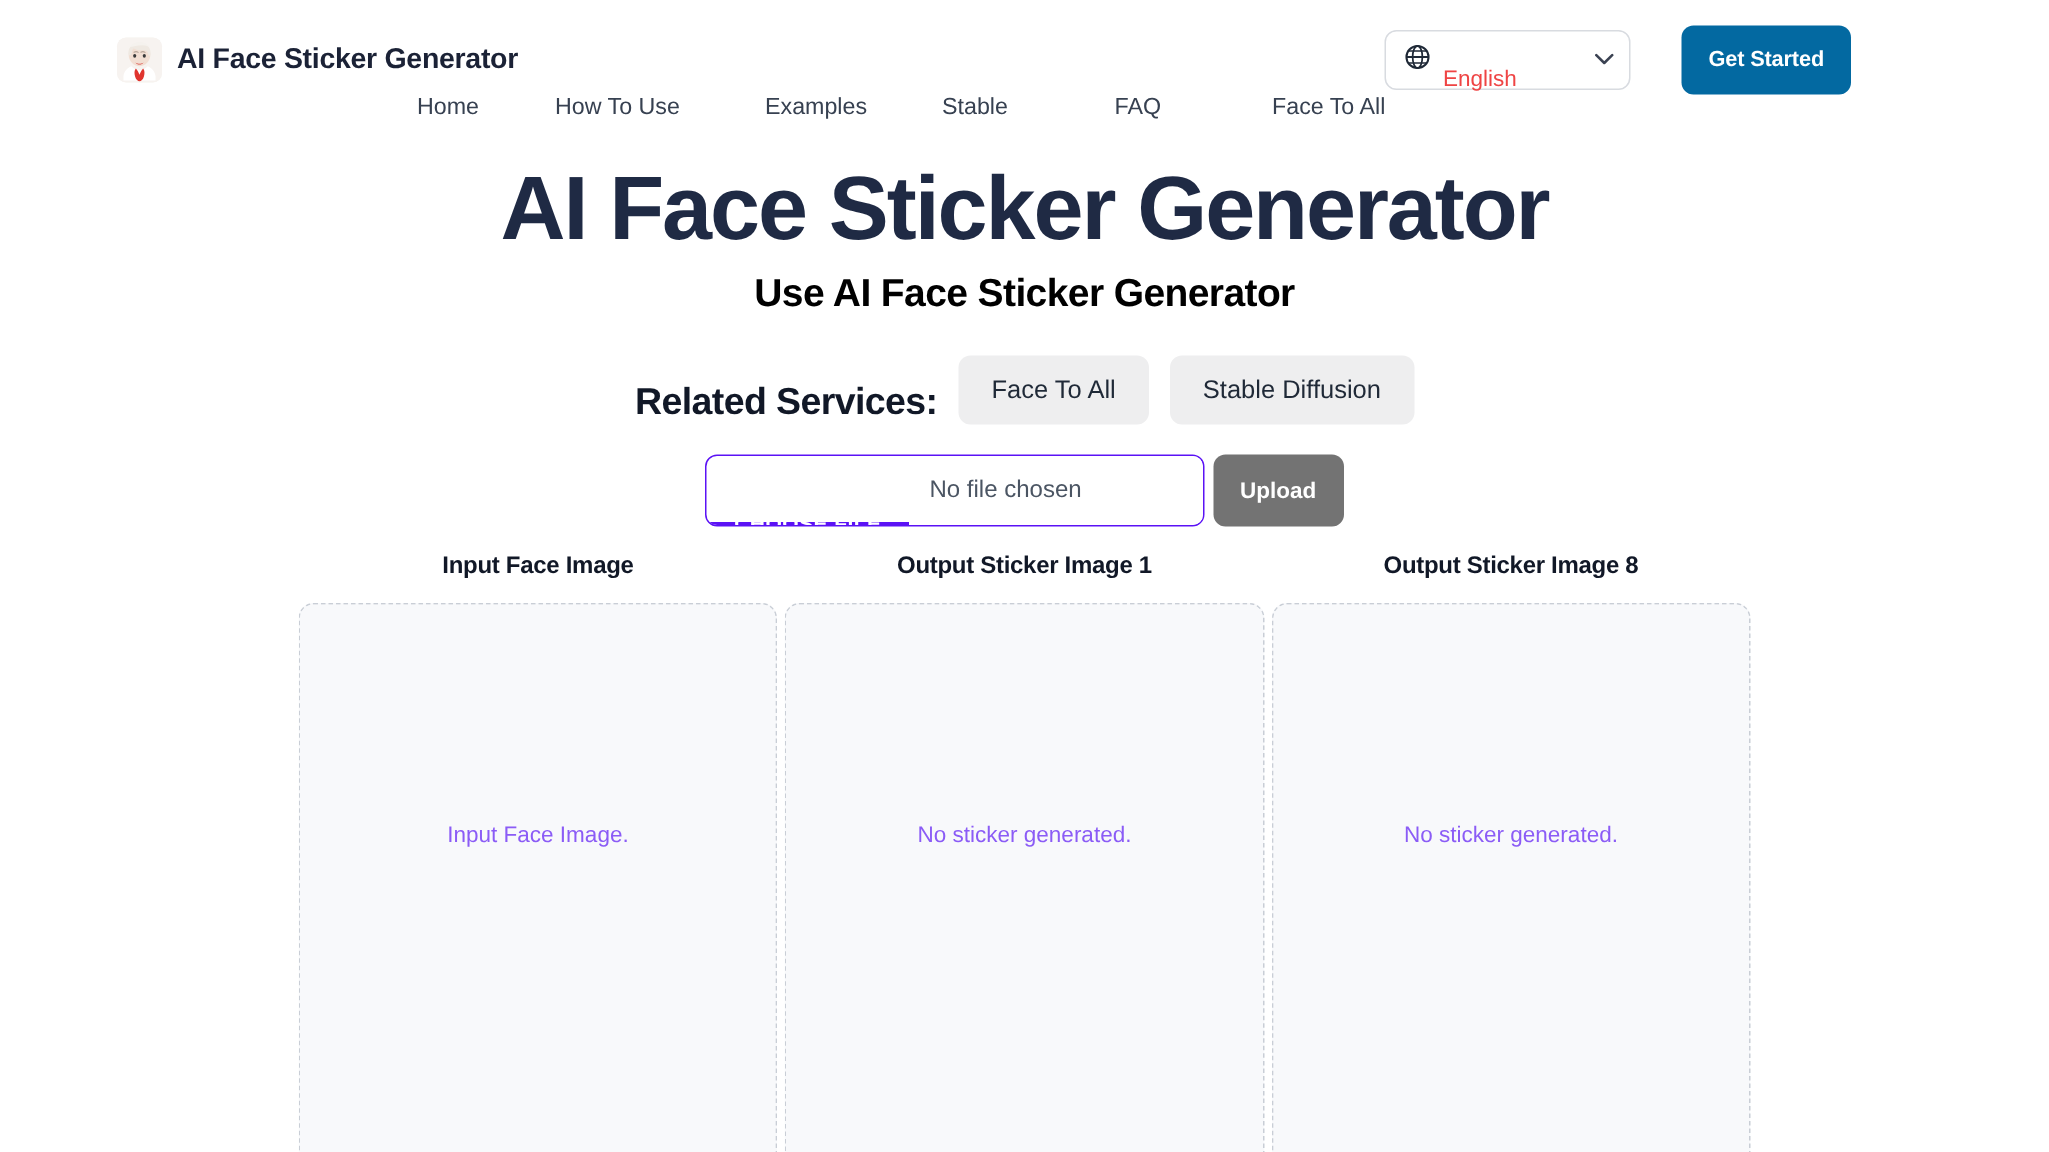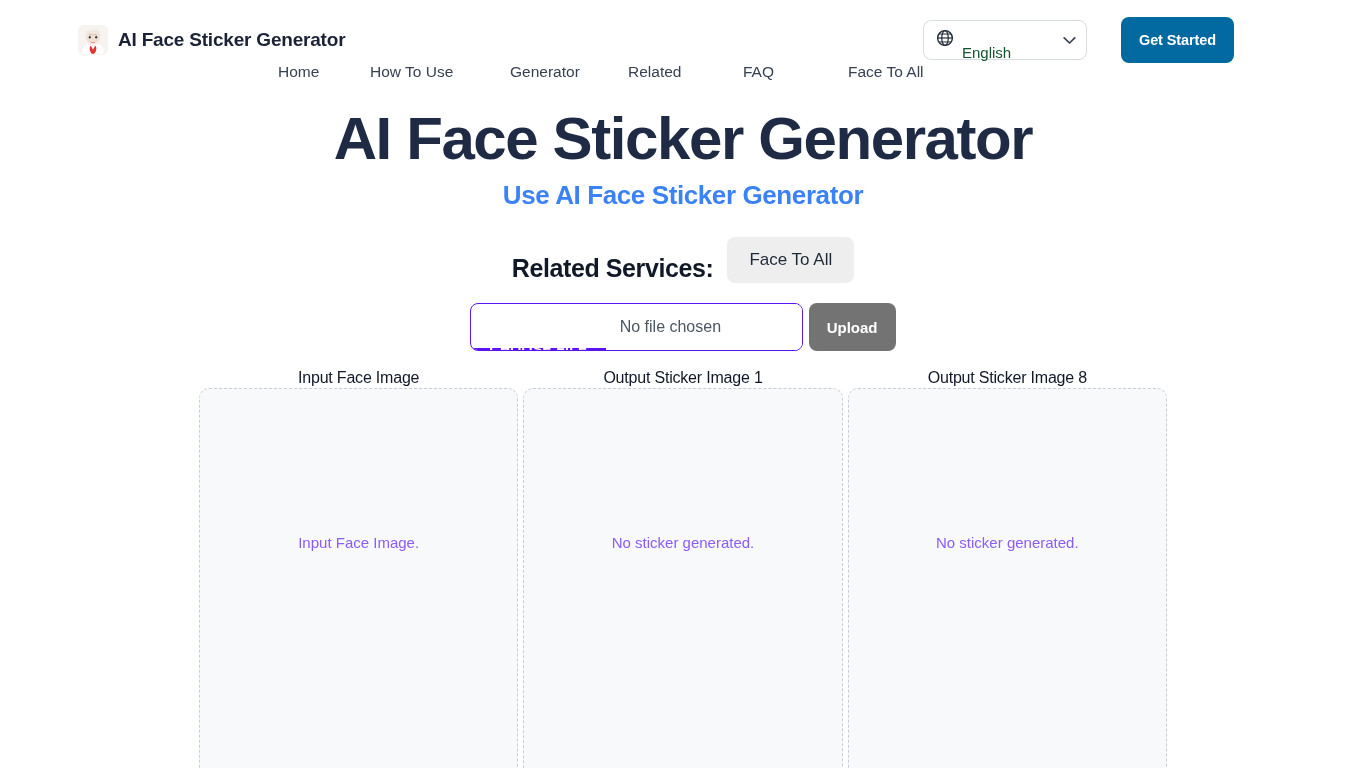--- a/index.html
+++ b/index.html
@@ -87,21 +87,21 @@
     display: flex;
     align-items: center;
     padding: 0 10px 0 12px;
     gap: 8px;
     cursor: pointer;
   }
   .globe-icon { flex: 0 0 auto; display: block; }
   .lang-label {
     flex: 1 1 auto;
     font-size: 15px;
-    color: #14532d;
+    color: #ef4444;
     white-space: nowrap;
     margin-top: 24px;
   }
   .chevron { flex: 0 0 auto; display: block; }
 
   .get-started {
     position: absolute;
     left: 1121px;
     top: 17px;
     width: 113px;
@@ -126,21 +126,21 @@
     font-weight: bold;
     color: #1f2a44;
     letter-spacing: -1.4px;
     line-height: 1.12;
   }
 
   .hero-sub {
     margin-top: 8px;
     font-size: 26px;
     font-weight: bold;
-    color: #3b82f6;
+    color: #000000;
     letter-spacing: -0.4px;
   }
 
   .related {
     margin-top: 26px;
     display: flex;
     align-items: flex-end;
     justify-content: center;
     gap: 14px;
     height: 46px;
@@ -238,23 +238,23 @@
     gap: 5px;
   }
   .result-col {
     flex: 1 1 0;
     display: flex;
     flex-direction: column;
   }
   .col-head {
     text-align: center;
     font-size: 16px;
-    font-weight: normal;
+    font-weight: bold;
     color: #111827;
-    margin-bottom: 1px;
+    margin-bottom: 15px;
     letter-spacing: -0.2px;
   }
   .drop-box {
     height: 400px;
     border: 1px dashed #c9ced6;
     border-radius: 10px;
     background: #f8f9fb;
     display: flex;
     align-items: flex-start;
     justify-content: center;
@@ -284,22 +284,22 @@
         <path d="M12.6 20.7c.9.9 1.6 2.3 2.4 4.2.8-1.9 1.5-3.3 2.4-4.2 1.1 1.2 1.2 3.1.5 5.4-.6 1.9-1.8 3-2.9 3s-2.3-1.1-2.9-3c-.7-2.3-.6-4.2.5-5.4z" fill="#e0352f"></path>
         <path d="M14.1 9.9c-.8-.6-1.9-.6-2.8-.1M18.7 9.9c-.8-.6-1.9-.6-2.8-.1" stroke="#b9a79a" stroke-width=".7" fill="none" stroke-linecap="round"></path>
       </svg>
     </span>
     <span class="brand-title">AI Face Sticker Generator</span>
   </div>
 
   <nav class="nav">
     <a class="nav-item n0">Home</a>
     <a class="nav-item n1">How To Use</a>
-    <a class="nav-item n2">Generator</a>
-    <a class="nav-item n3">Related</a>
+    <a class="nav-item n2">Examples</a>
+    <a class="nav-item n3">Stable</a>
     <a class="nav-item n4">FAQ</a>
     <a class="nav-item n5">Face To All</a>
   </nav>
 
   <div class="lang-select">
     <span class="globe-icon">
       <svg width="18" height="18" viewBox="0 0 20 20">
         <circle cx="10" cy="10" r="8.2" fill="none" stroke="#1f2937" stroke-width="1.5"></circle>
         <ellipse cx="10" cy="10" rx="3.6" ry="8.2" fill="none" stroke="#1f2937" stroke-width="1.3"></ellipse>
         <line x1="1.8" y1="10" x2="18.2" y2="10" stroke="#1f2937" stroke-width="1.3"></line>
@@ -318,20 +318,21 @@
   <button class="get-started">Get Started</button>
 </div>
 
 <div class="hero">
   <h1 class="hero-title">AI Face Sticker Generator</h1>
   <h2 class="hero-sub">Use AI Face Sticker Generator</h2>
 
   <div class="related">
     <span class="related-label">Related Services:</span>
     <button class="service-pill">Face To All</button>
+    <button class="service-pill">Stable Diffusion</button>
   </div>
 
   <div class="upload-row">
     <div class="file-control">
       <span class="choose-file">CHOOSE FILE</span>
       <span class="file-name">No file chosen</span>
     </div>
     <button class="upload-btn">Upload</button>
   </div>
 </div>

